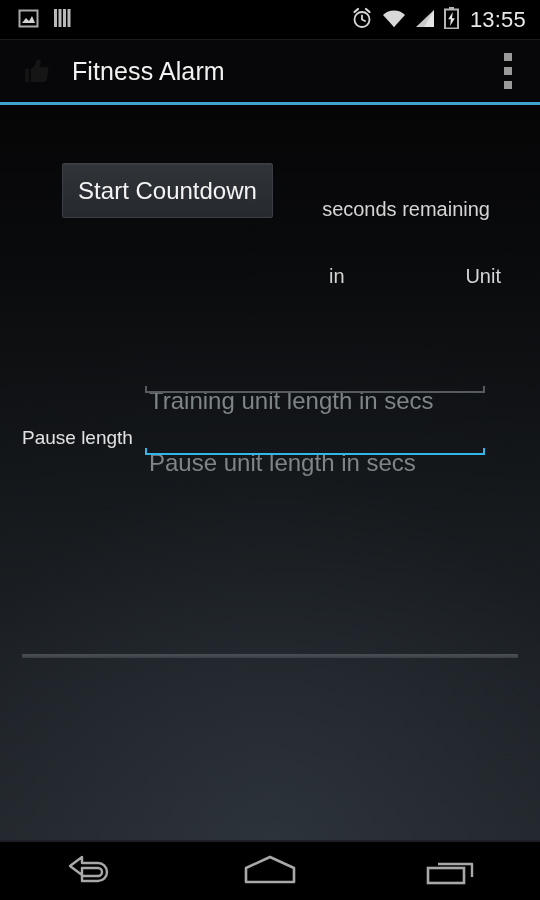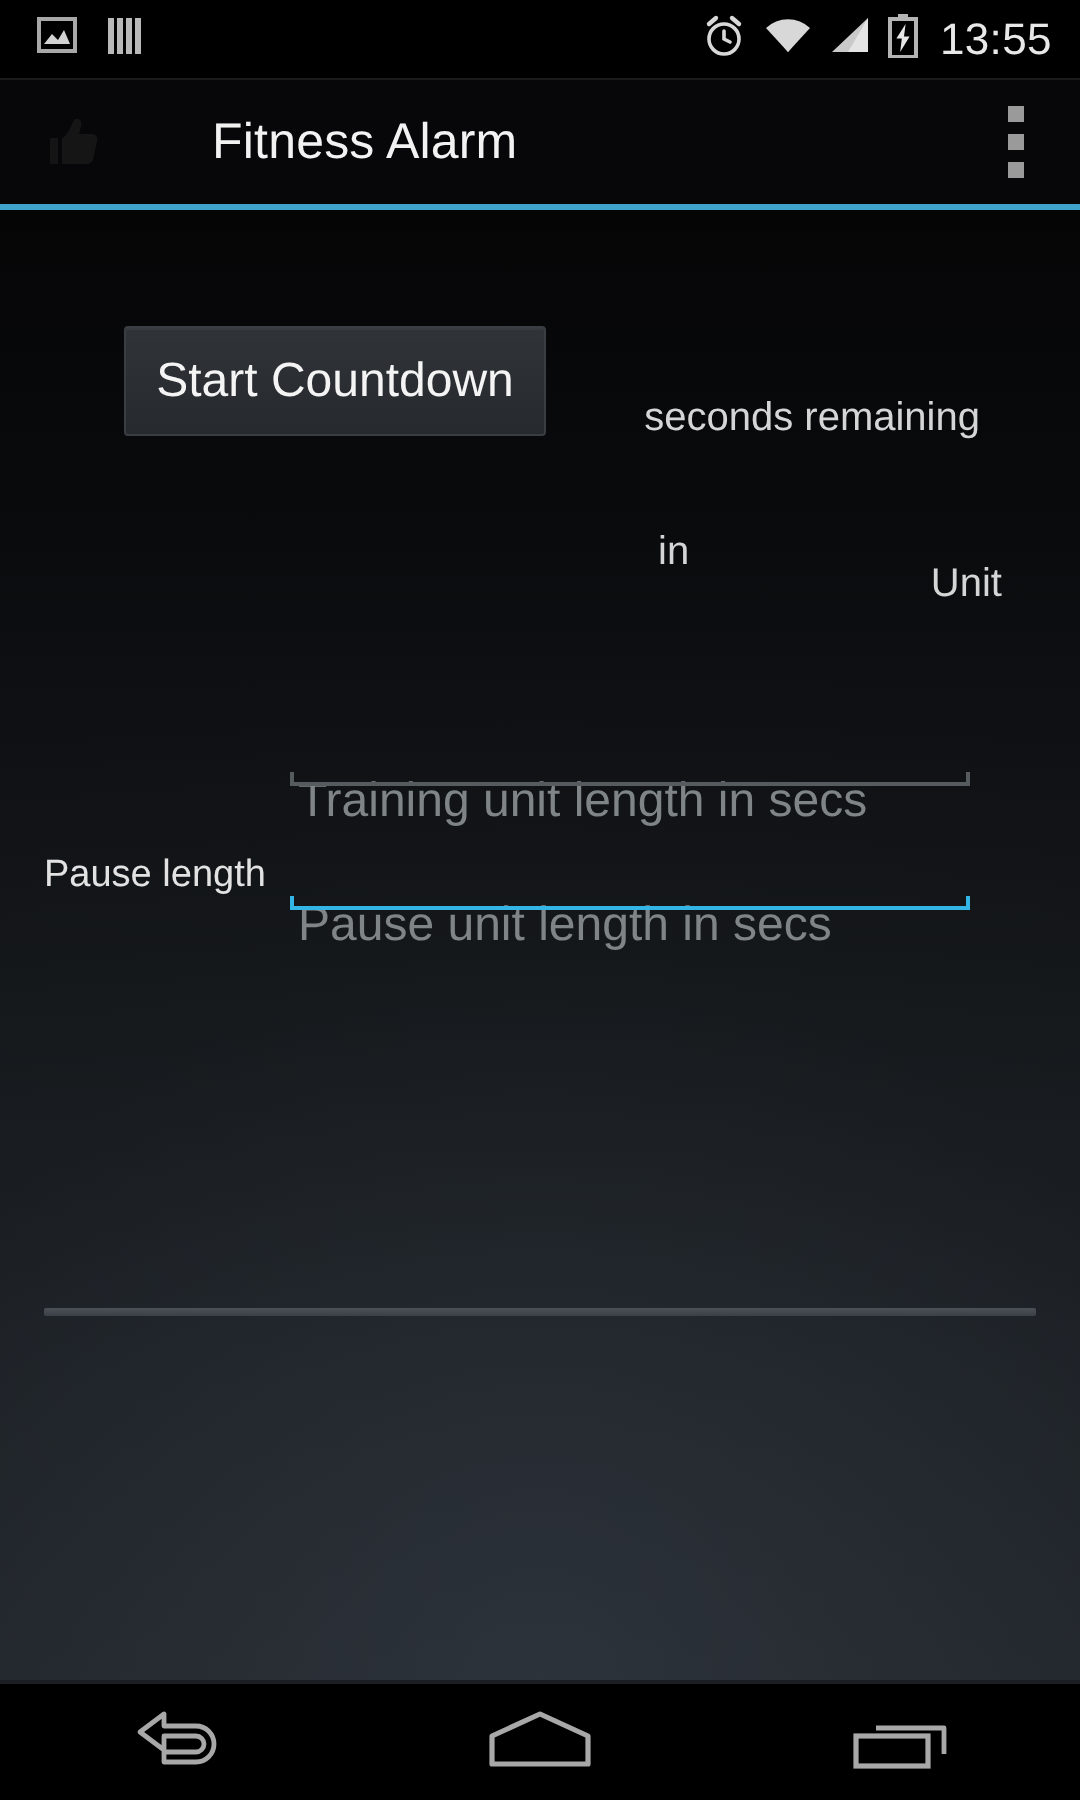--- a/index.html
+++ b/index.html
@@ -28,21 +28,21 @@
   }
   #status-underline {
     position:absolute; left:0; top:39px; width:540px; height:1px;
     background:#1a1a1a;
   }
 
   
   #action-bar {
     position:absolute; left:0; top:40px; width:540px; height:62px;
     background:#070709;
-    display:flex; align-items:center;gap:34px;
+    display:flex; align-items:center;
   }
   #app-logo { margin-left:20px; width:34px; height:34px; opacity:1; }
   #app-title {
     color:#f2f2f2; font-size:25px; margin-left:18px;
     font-weight:normal; letter-spacing:0.1px; white-space:nowrap;
   }
   #overflow-menu {
     margin-left:auto; margin-right:22px;
     display:flex; flex-direction:column; gap:6px;
     padding:10px 6px; cursor:pointer;
@@ -92,21 +92,21 @@
   }
   #current-unit-value {
     position:absolute; left:230px; top:0; color:#d5d5d5; font-size:20px;
     text-align:right; width:80px;
   }
   #in-label { position:absolute; left:318px; top:0; color:#d5d5d5; font-size:20px; }
   #total-unit-value {
     position:absolute; left:360px; top:0; width:86px; text-align:right;
     color:#d5d5d5; font-size:20px;
   }
-  #unit-label { position:absolute; right:50px; top:16px; color:#d5d5d5; font-size:20px; }
+  #unit-label { position:absolute; right:50px; top:0; color:#d5d5d5; font-size:20px; }
 
   
   .form-row {
     position:absolute; left:0; width:540px; height:48px;
     display:flex; align-items:flex-end;
   }
   #row-unit-length  { top:242px; }
   #row-pause-length { top:304px; }
 
   .field-label {

